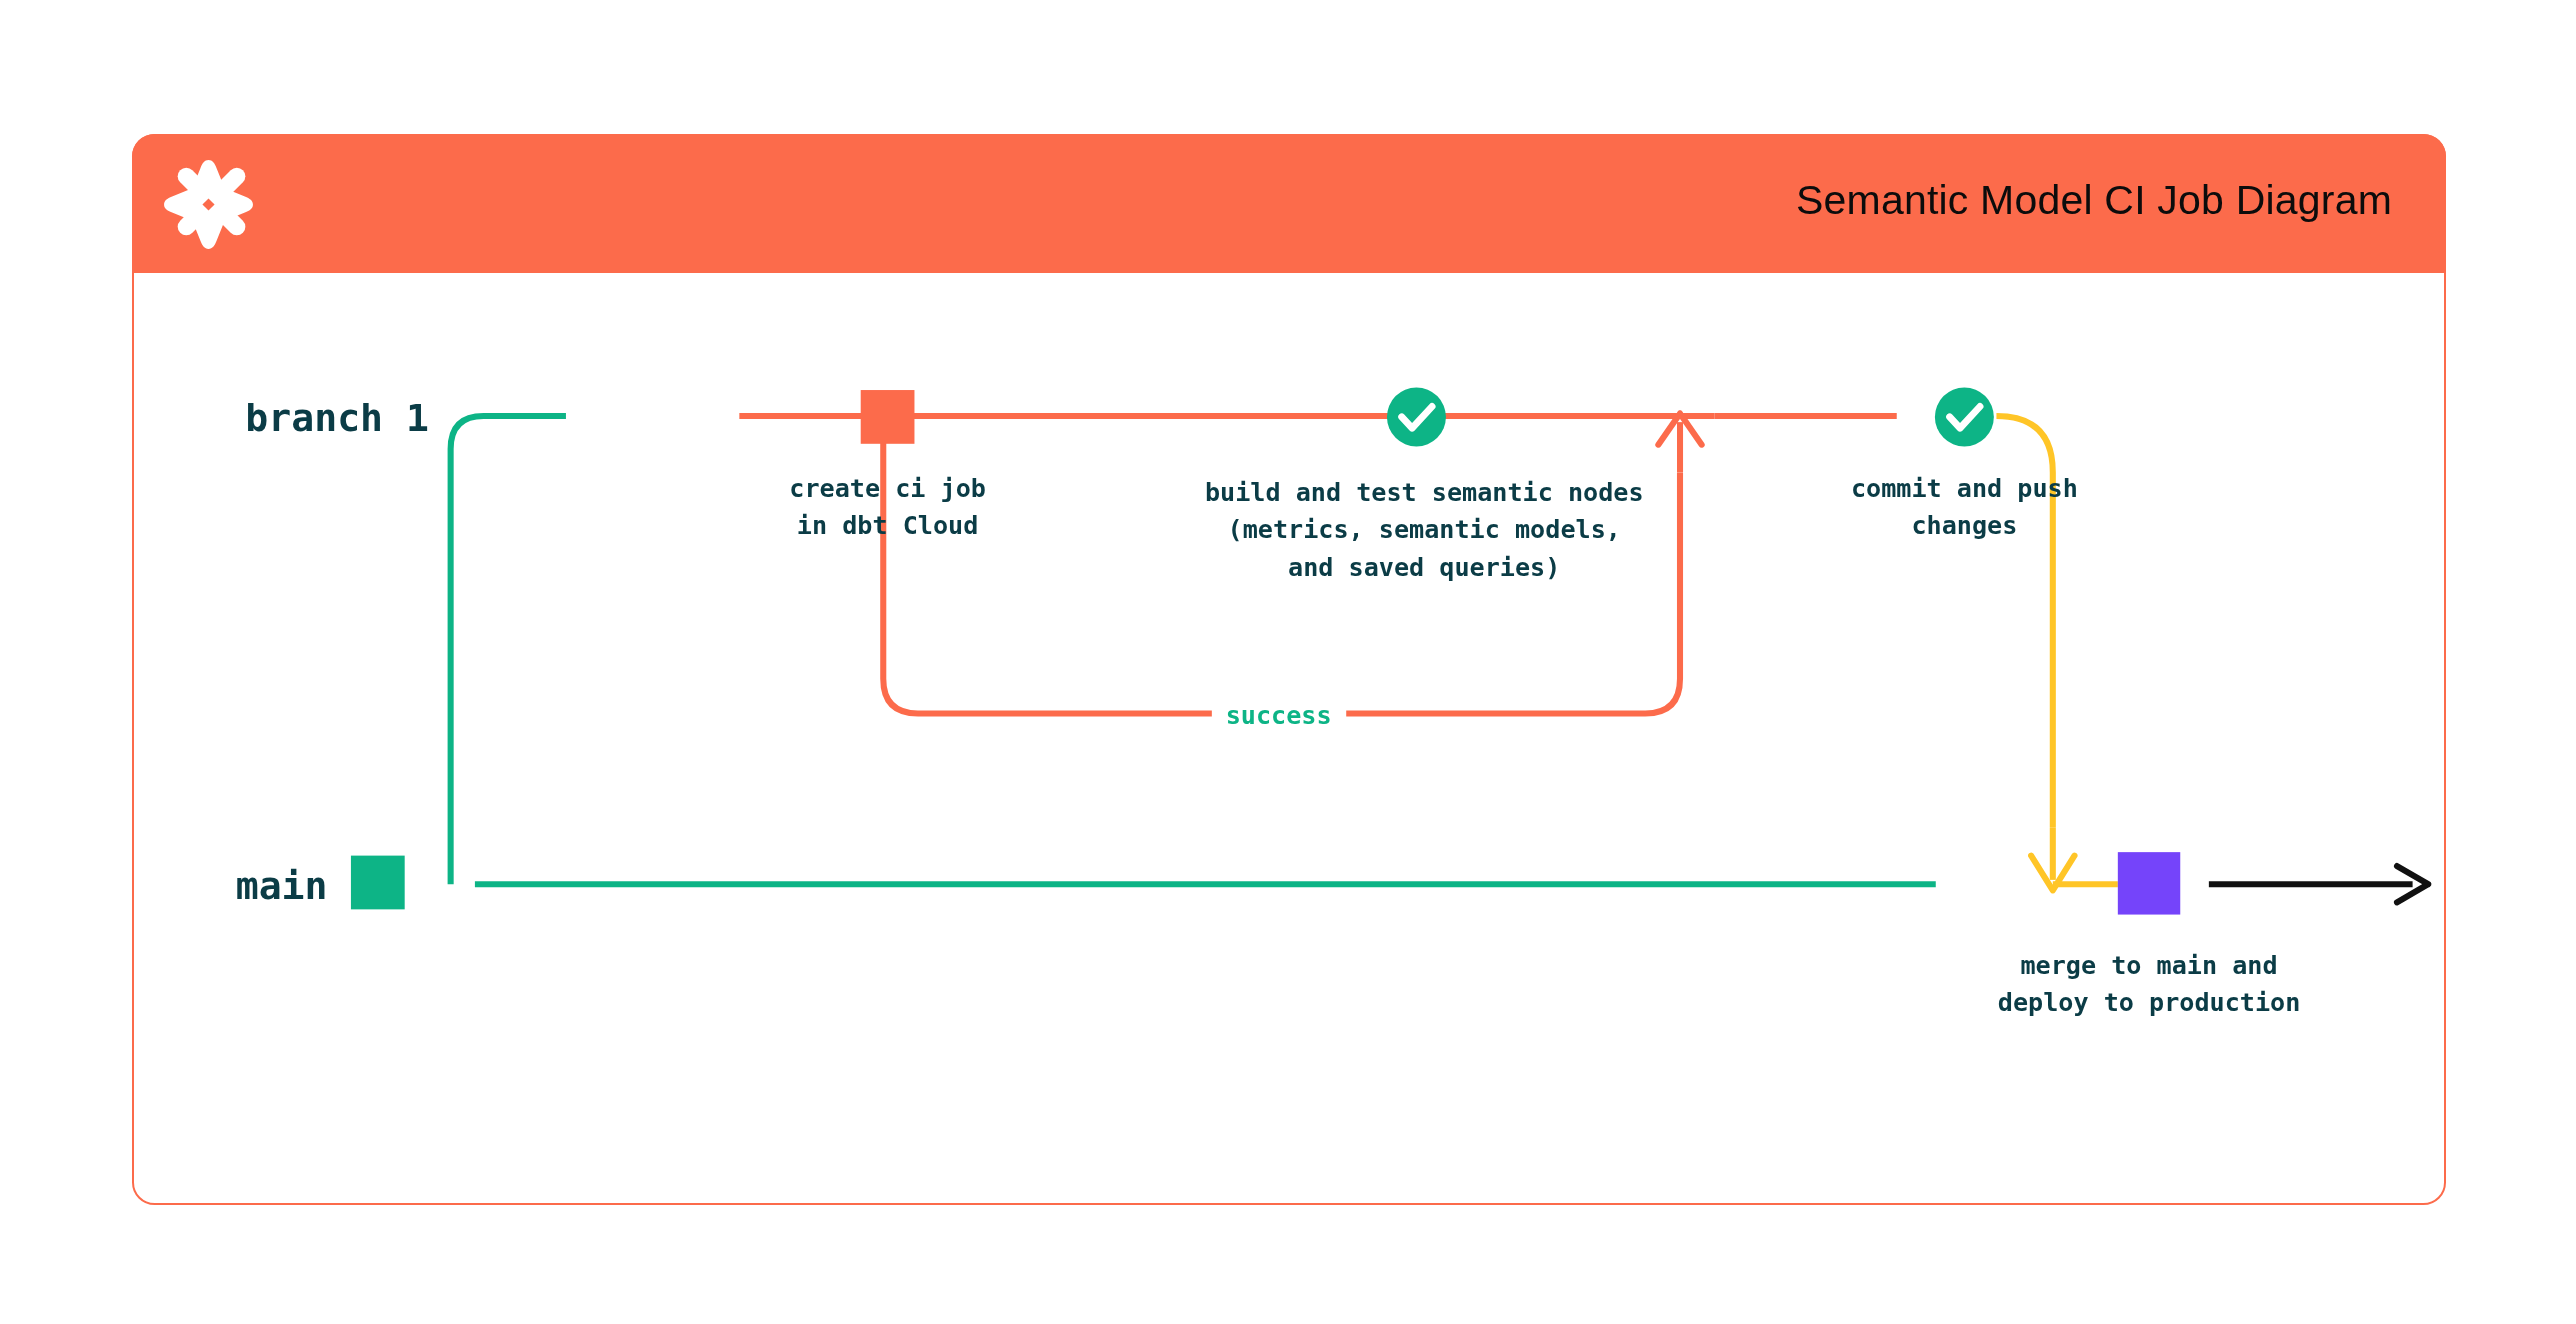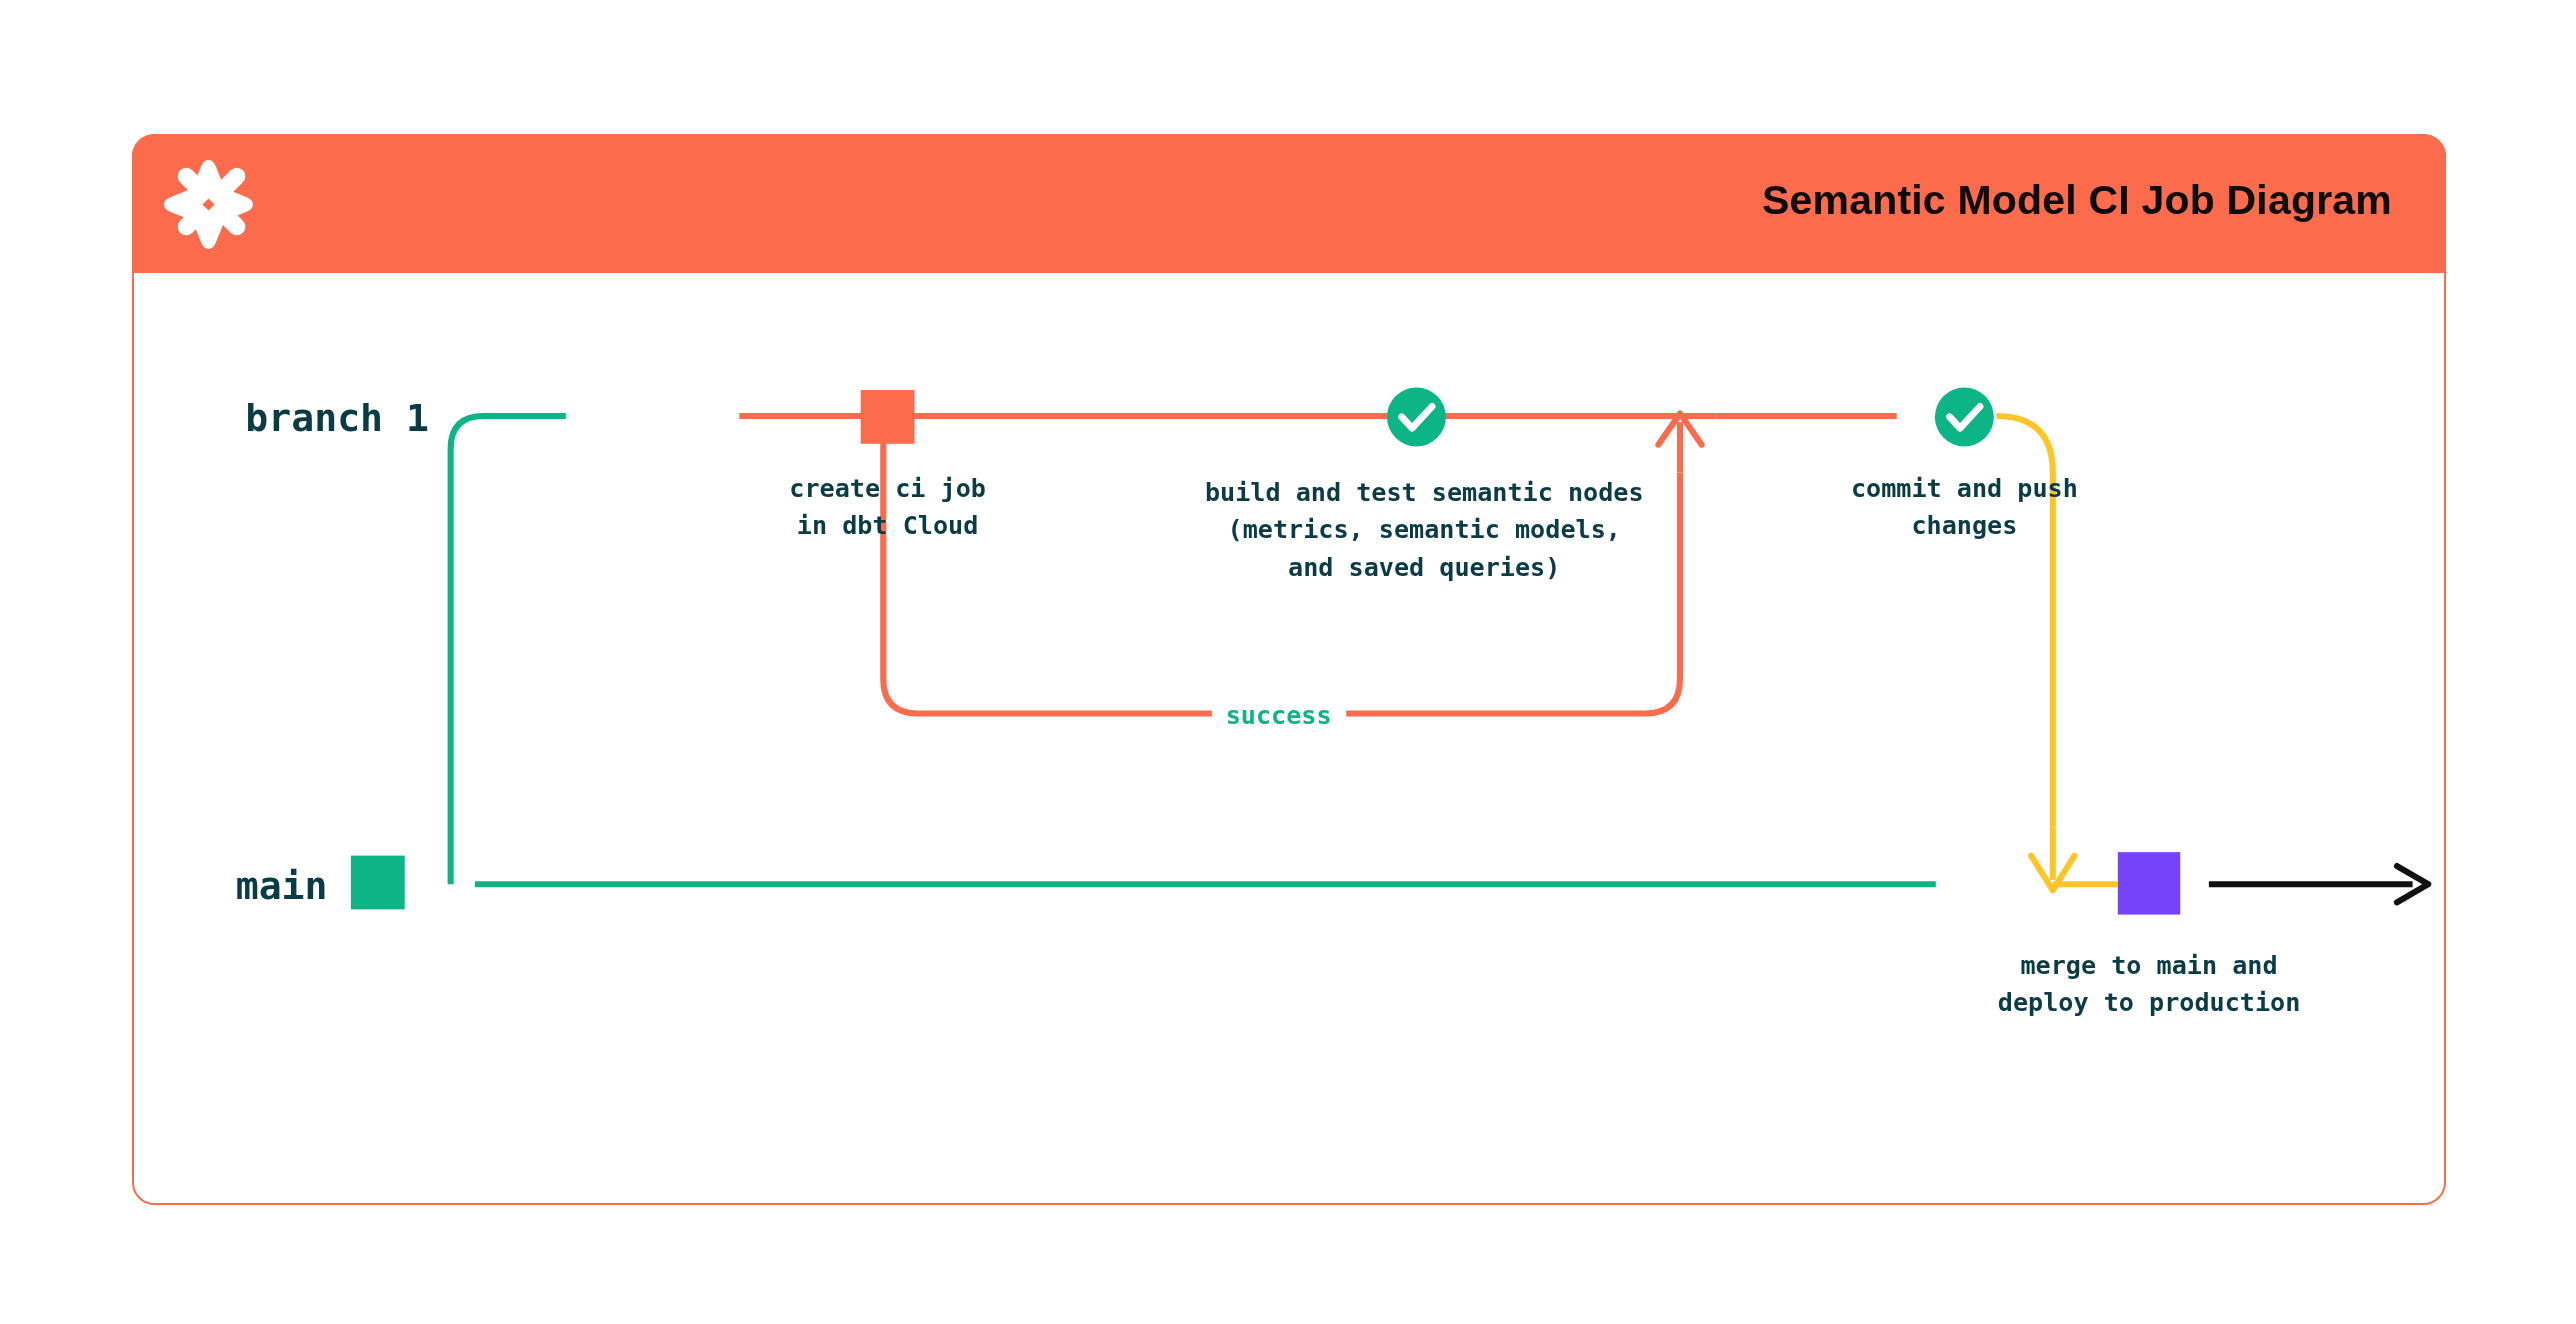--- a/index.html
+++ b/index.html
@@ -53,21 +53,21 @@
     border-radius: 22.6px 22.6px 0 0;
     box-sizing: border-box;
   }
 
   .card-title {
     position: absolute;
     right: 54px;
     top: 43px;
     font-family: "Liberation Sans Narrow", "Liberation Sans", sans-serif;
     font-size: 41px;
-    font-weight: 700;
+    font-weight: 400;
     color: #0c0c0c;
     letter-spacing: 0.2px;
     white-space: nowrap;
   }
 
   .logo {
     position: absolute;
     left: 158px;
     top: 154px;
     width: 101px;

